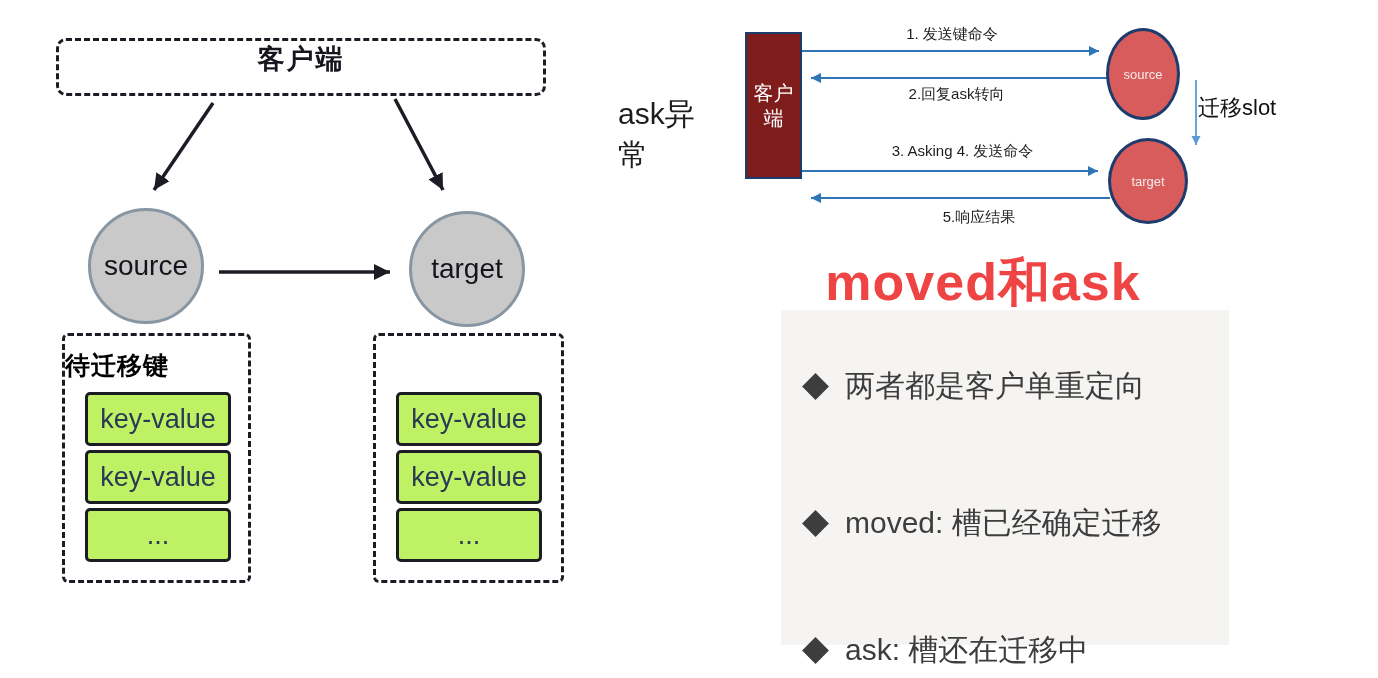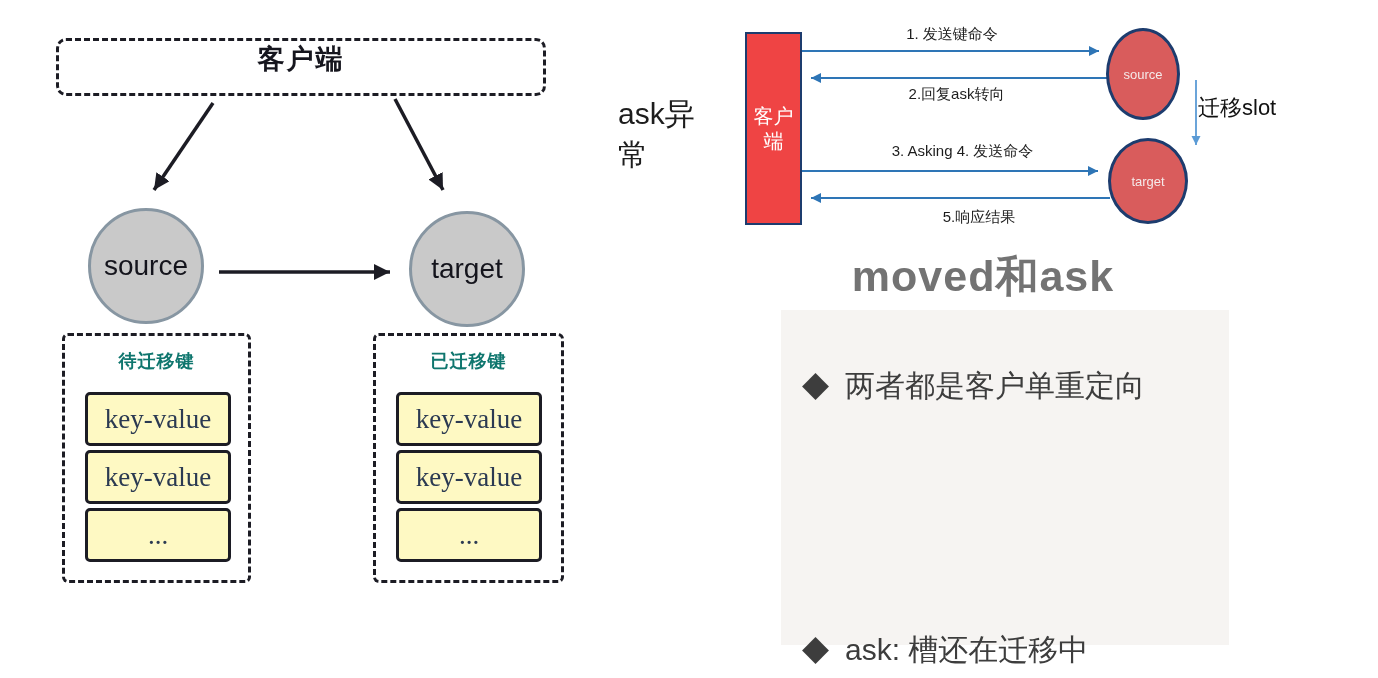--- a/index.html
+++ b/index.html
@@ -24,51 +24,51 @@
     border-radius:50%; background:#c9c9c9; border:3px solid #8796a2;
     display:flex; align-items:center; justify-content:center;
     font-size:28px; color:#14141c;
   }
   .slot-label {
     left:228px; top:231px; width:166px; text-align:center;
     font-size:24px; font-weight:600; color:#16161e;
   }
   .key-store { border-radius:6px; }
   .key-store .store-title {
-    position:absolute; top:13px; left:0; width:100%; text-align:center;
-    font-size:18px; font-weight:bold; color:#0f766e; letter-spacing:1px;
+    position:absolute; top:13px; left:0; width:100%; 
+    font-size:25px; font-weight:bold; color:#000000; letter-spacing:1px;
   }
   .kv-box {
     position:absolute; left:20px; width:146px; height:54px;
-    border:3px solid #1c1c24; border-radius:5px; background:#fef9c3;
+    border:3px solid #1c1c24; border-radius:5px; background:#bef264;
     display:flex; align-items:center; justify-content:center;
-    font-family:Liberation Serif, serif; font-size:27px; color:#2b3a52;
+    font-family:Liberation Sans, sans-serif; font-size:27px; color:#2b3a52;
   }
 
   
   .ask-exception { left:618px; top:94px; width:84px; font-size:30px; color:#1d1d1d; }
   .client-rect {
-    left:745px; top:32px; width:57px; height:193px;
-    background:#ef4444; border:2px solid #1d3c6e;
+    left:745px; top:32px; width:57px; height:147px;
+    background:#7f1d1d; border:2px solid #1d3c6e;
     display:flex; flex-direction:column; align-items:center; justify-content:center;
     color:#ffffff; font-size:20px; line-height:1.25; text-align:center;
   }
   .red-circle {
     border-radius:50%; background:#d95c5c; border:3px solid #1d3c6e;
     display:flex; align-items:center; justify-content:center;
     color:#f5eaea; font-size:13px;
   }
   .msg-label { text-align:center; font-size:15px; color:#1d1d1d; }
   .migrate-slot { left:1198px; top:93px; width:110px; font-size:22px; color:#111111; }
 
   
   .notes-panel { left:781px; top:310px; width:448px; height:335px; background:#f6f4f2; }
   .notes-title {
     left:798px; top:248px; width:370px; text-align:center;
-    font-size:43px; font-weight:bold; color:#737373; letter-spacing:1px;
+    font-size:52px; font-weight:bold; color:#ef4444; letter-spacing:1px;
   }
   .bullet-row {
     display:flex; align-items:center; gap:20px; height:42px;margin-top:48px;
   }
   .bullet-diamond {
     width:19px; height:19px; background:#3d3d3d; transform:rotate(45deg);
     flex:0 0 auto;
   }
   .bullet-text { font-size:30px; color:#3d3d3d; white-space:nowrap; }
 
@@ -117,21 +117,20 @@
   </div>
 
   <div class="abs dashed-box key-store" style="left:62px; top:333px; width:189px; height:250px;">
     <div class="store-title">待迁移键</div>
     <div class="kv-box" style="top:56px;">key-value</div>
     <div class="kv-box" style="top:114px;">key-value</div>
     <div class="kv-box" style="top:172px;">...</div>
   </div>
 
   <div class="abs dashed-box key-store" style="left:373px; top:333px; width:191px; height:250px;">
-    <div class="store-title">已迁移键</div>
     <div class="kv-box" style="top:56px;">key-value</div>
     <div class="kv-box" style="top:114px;">key-value</div>
     <div class="kv-box" style="top:172px;">...</div>
   </div>
 
   <div class="abs ask-exception">ask异常</div>
 
   <div class="abs client-rect">
     <span>客户</span>
     <span>端</span>
@@ -152,18 +151,22 @@
   <div class="abs migrate-slot">迁移slot</div>
 
   <div class="abs notes-panel"></div>
 
   <div class="abs notes-title">moved和ask</div>
 
   <div class="abs bullet-row" style="left:806px; top:317px;">
     <span class="bullet-diamond"></span>
     <span class="bullet-text">两者都是客户单重定向</span>
   </div>
+  <div class="abs bullet-row" style="left:806px; top:454px;">
+    <span class="bullet-diamond"></span>
+    <span class="bullet-text">moved: 槽已经确定迁移</span>
+  </div>
   <div class="abs bullet-row" style="left:806px; top:581px;">
     <span class="bullet-diamond"></span>
     <span class="bullet-text">ask: 槽还在迁移中</span>
   </div>
 
 </div>
 
 </body></html>

